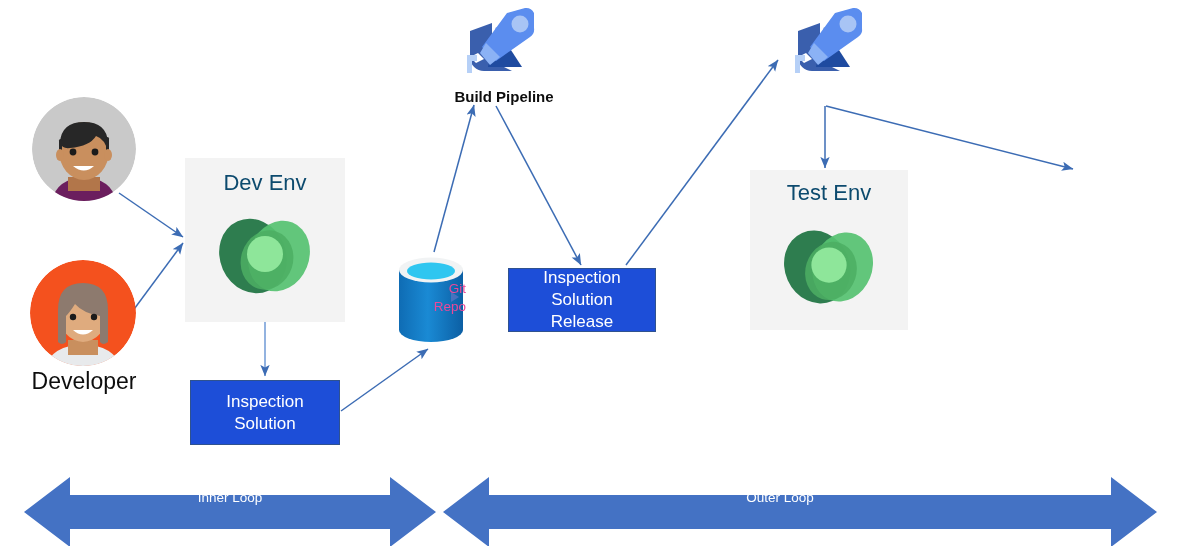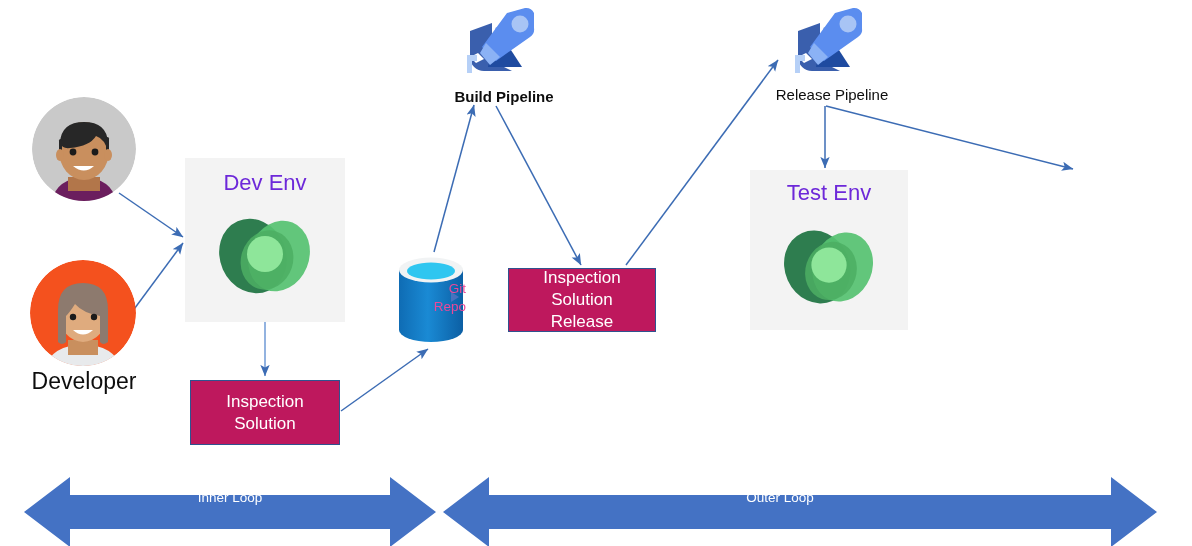--- a/index.html
+++ b/index.html
@@ -8,33 +8,33 @@
     font-family:"Liberation Sans", sans-serif;
     overflow:hidden;position:relative;
   }
   #canvas{position:absolute;left:0;top:0;width:1192px;height:546px;}
   .node{position:absolute;}
 
   
   .env-card{background:#f3f3f3;}
   .env-title{
     position:absolute;left:0;right:0;text-align:center;
-    color:#6d28d9;font-weight:400;white-space:nowrap;
+    color:#0c4a6e;font-weight:400;white-space:nowrap;
   }
   .env-logo{position:absolute;}
 
   
   .persona-label{
     position:absolute;text-align:center;color:#0d0d0d;
     font-size:23px;white-space:nowrap;
   }
 
   
   .proc-box{
-    position:absolute;background:#be185d;border:1.4px solid #2f528f;
+    position:absolute;background:#1d4ed8;border:1.4px solid #2f528f;
     box-sizing:border-box;display:flex;flex-direction:column;
     align-items:center;justify-content:center;
     color:#ffffff;font-size:17px;line-height:1.28;text-align:center;
   }
 
   
   .pipe-label{
     position:absolute;text-align:center;color:#0d0d0d;
     font-size:15px;white-space:nowrap;
   }
@@ -182,21 +182,20 @@
     <svg width="84" height="82" viewBox="0 0 84 82">
       <path d="M8 26 L30 18 L30 56 L50 66 L22 66 a14 14 0 0 1 -14 -14 z" fill="#3a5fad"></path>
       <path d="M34 22 L60 62 L26 62 z" fill="#1f4ba0"></path>
       <path d="M72 8 a9 9 0 0 0 -9 -5 L45 8 L20 42 L34 56 L68 32 a9 9 0 0 0 4 -9 z" fill="#5b8def"></path>
       <circle cx="58" cy="19" r="8.5" fill="#a8c4f5"></circle>
       <path d="M24 38 L38 52 L28 60 L18 48 z" fill="#8bb2f5"></path>
       <path d="M8 52 L16 48 L22 54 L14 58 z" fill="#ffffff"></path>
       <path d="M5 50 L15 50 L15 56 L10 56 L10 68 L5 68 z" fill="#b6d0f7"></path>
     </svg>
   </div>
-  <div class="pipe-label" style="left:752px;top:86px;width:160px;">Release Pipeline</div>
 
   <div class="node env-card" style="left:750px;top:170px;width:158px;height:160px;">
     <div class="env-title" style="top:10px;font-size:22px;">Test Env</div>
     <div class="env-logo" style="left:28px;top:48px;">
       <svg width="102" height="98" viewBox="0 0 104 100">
         <ellipse cx="40" cy="50" rx="33" ry="38" transform="rotate(-24 40 50)" fill="#2e7d4f"></ellipse>
         <ellipse cx="66" cy="50" rx="30" ry="36" transform="rotate(22 66 50)" fill="#56c271" opacity="0.93"></ellipse>
         <ellipse cx="54" cy="54" rx="26" ry="30" transform="rotate(18 54 54)" fill="#4cae63" opacity="0.85"></ellipse>
         <circle cx="52" cy="48" r="18" fill="#8ee69a"></circle>
       </svg>

